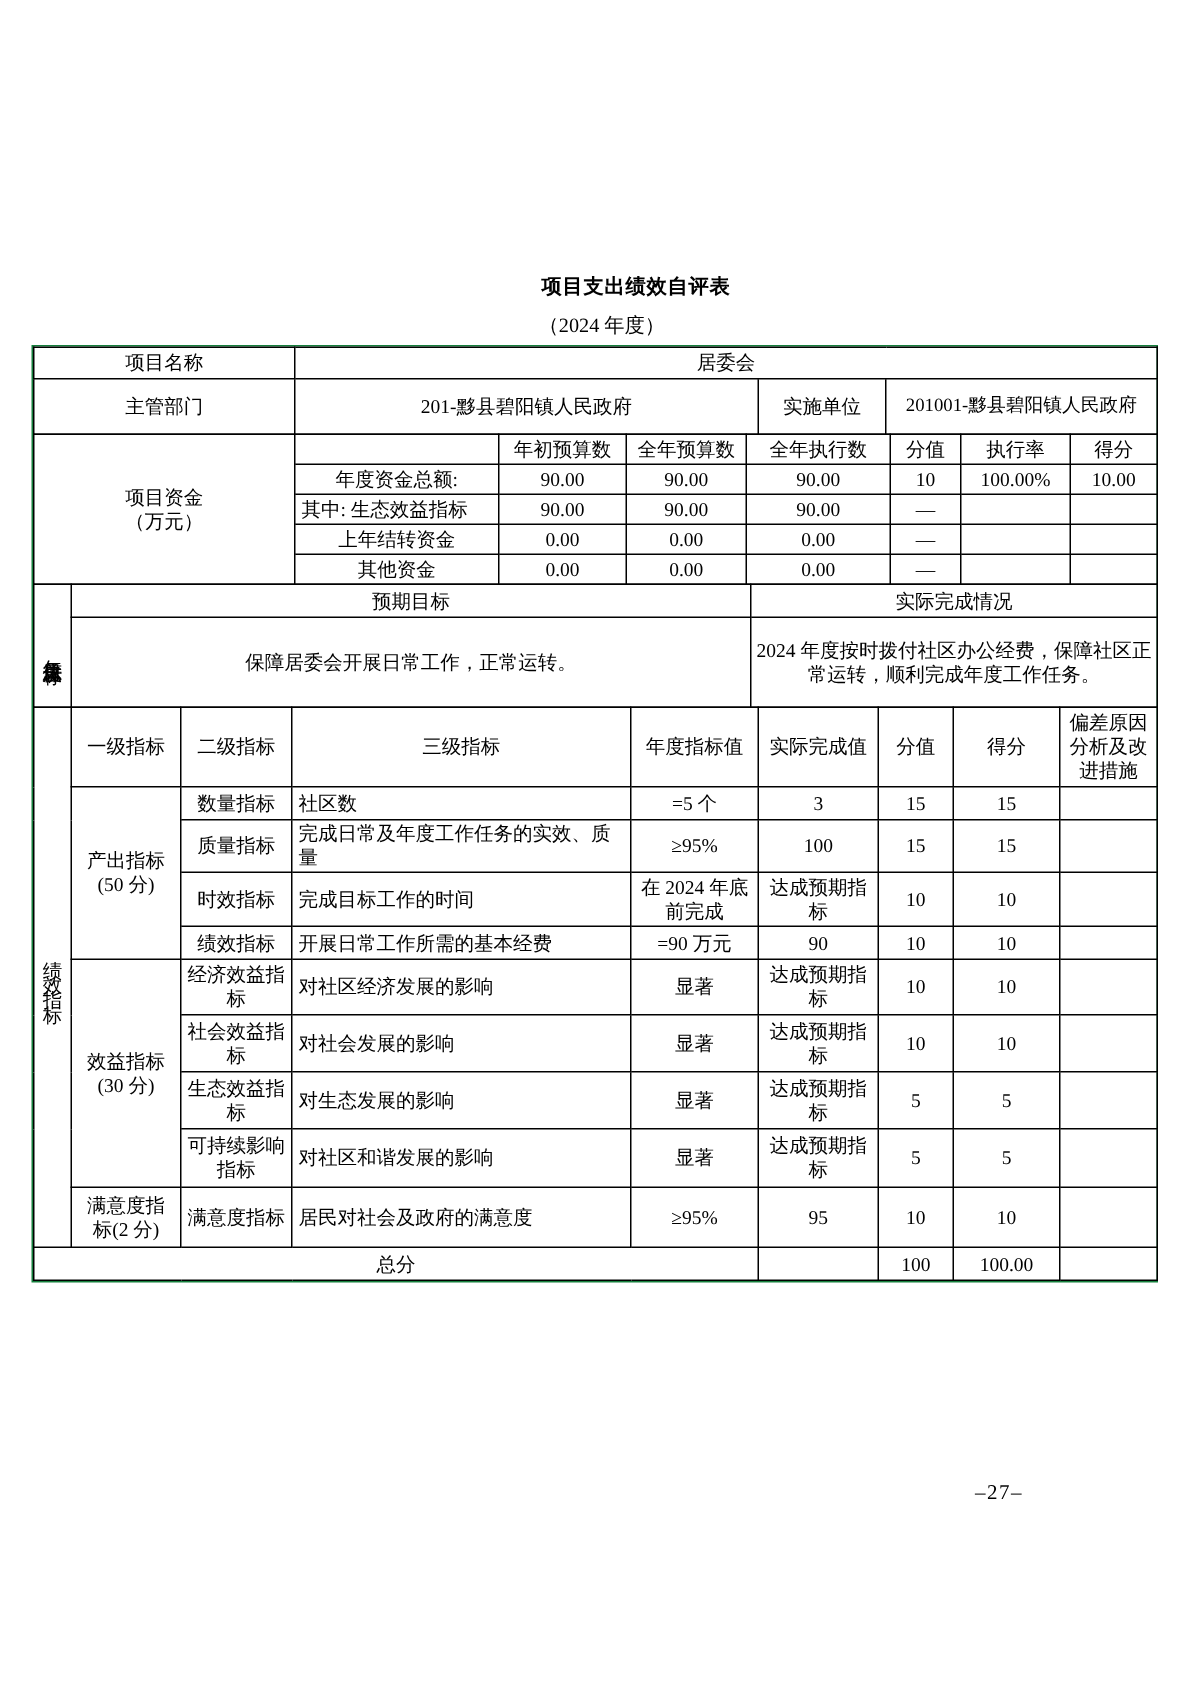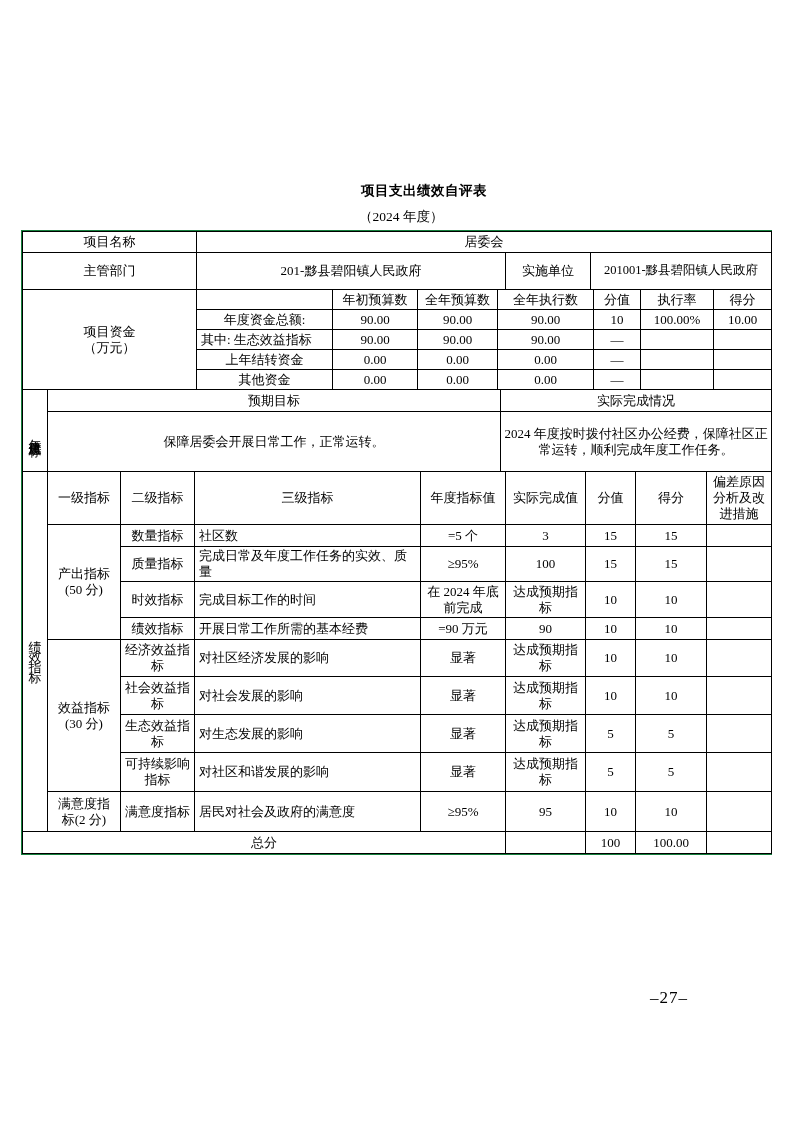--- a/index.html
+++ b/index.html
@@ -63,21 +63,21 @@
     line-height: 1;
   }
   .vert-goal { letter-spacing: 1px; }
   .vert-perf { letter-spacing: 10px; }
   .goal-actual { padding: 1px 3px; }
   .impl-value { font-size: 12.5px; }
   .page-number {
     position: absolute;
     left: 650px;
     top: 988px;
-    font-size: 17px;
+    font-size: 14px;
     letter-spacing: 1px;
     white-space: nowrap;
   }
 </style>
 </head>
 <body>
 
 <div class="page">
 
   <div class="doc-title">项目支出绩效自评表</div>

